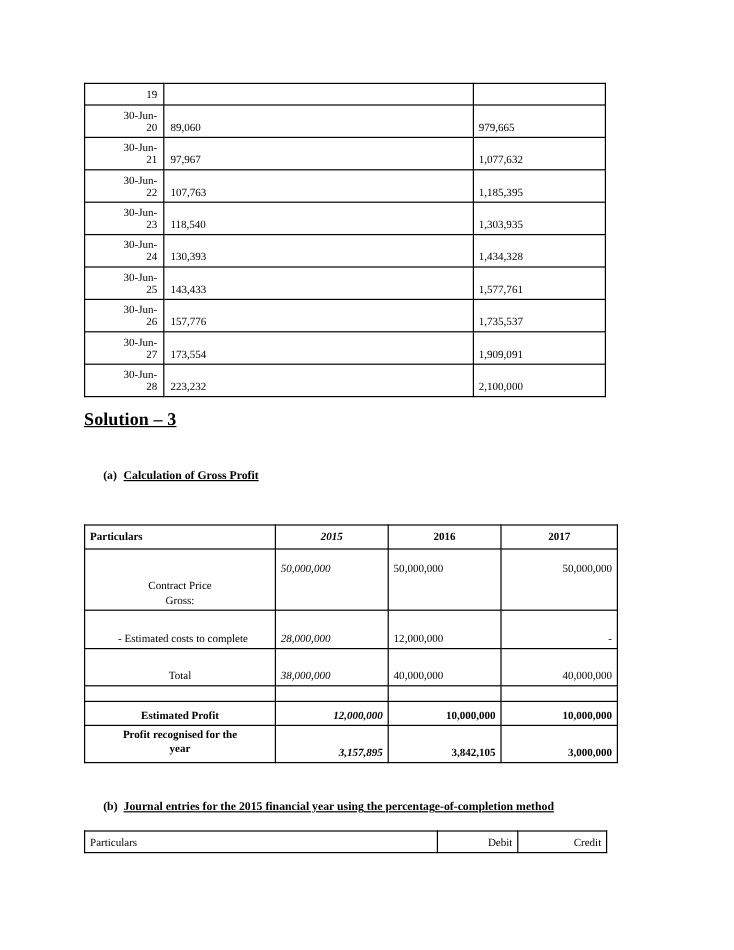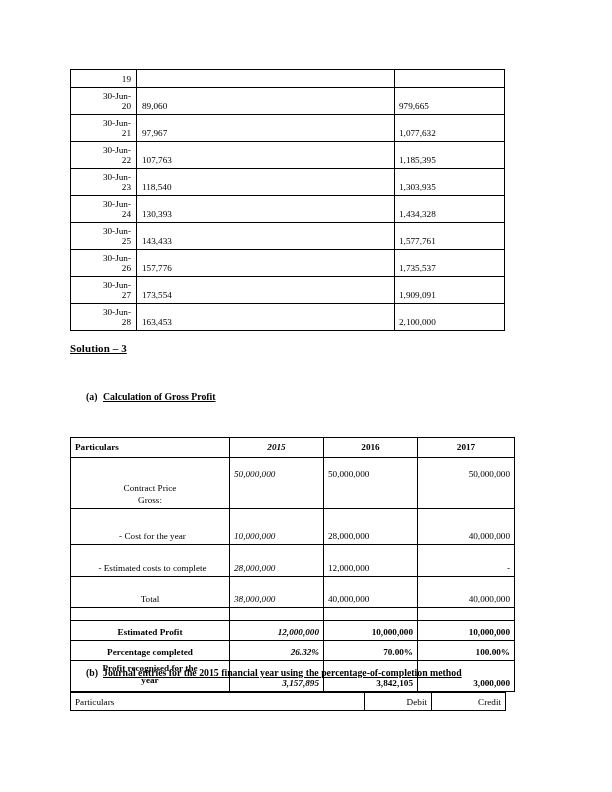--- a/index.html
+++ b/index.html
@@ -76,21 +76,21 @@
     height: 22px;
   }
   .dline1 { display: block; }
   .dline2 { display: block; }
 
   
   .heading-solution {
     position: absolute;
     left: 70px;
     top: 342px;
-    font-size: 11px;
+    font-size: 15px;
     font-weight: bold;
     text-decoration: underline;
     letter-spacing: 0.1px;
   }
   .heading-a {
     position: absolute;
     left: 86px;
     top: 391px;
     font-size: 9.8px;
     font-weight: bold;
@@ -260,21 +260,21 @@
         </td>
         <td class="c-mid mid-right">173,554</td>
         <td class="c-right">1,909,091</td>
       </tr>
 
       <tr class="r-tall">
         <td class="c-date">
           <span class="dline1">30-Jun-</span>
           <span class="dline2">28</span>
         </td>
-        <td class="c-mid mid-right">163,453</td>
+        <td class="c-mid mid-right">223,232</td>
         <td class="c-right">2,100,000</td>
       </tr>
     </tbody>
   </table>
 
   <div class="heading-solution">Solution – 3</div>
 
   <div class="heading-a">
     <span class="lbl">(a)</span><span class="txt">Calculation of Gross Profit</span>
   </div>
@@ -291,26 +291,20 @@
       <tr class="r-contract">
         <td class="c-part two-line">
           <span style="display:block">Contract Price</span>
           <span style="display:block">Gross:</span>
         </td>
         <td class="c-y1 num-l" style="vertical-align:top;padding-top:11px">50,000,000</td>
         <td class="c-y2 num-l" style="vertical-align:top;padding-top:11px">50,000,000</td>
         <td class="c-y3 num-r" style="vertical-align:top;padding-top:11px">50,000,000</td>
       </tr>
 
-      <tr class="r-cost">
-        <td class="c-part" style="padding-left:9px">- Cost for the year</td>
-        <td class="c-y1 num-l">10,000,000</td>
-        <td class="c-y2 num-l">28,000,000</td>
-        <td class="c-y3 num-r">40,000,000</td>
-      </tr>
 
       <tr class="r-est">
         <td class="c-part" style="padding-left:9px">- Estimated costs to complete</td>
         <td class="c-y1 num-l">28,000,000</td>
         <td class="c-y2 num-l">12,000,000</td>
         <td class="c-y3 num-r">-</td>
       </tr>
 
       <tr class="r-total">
         <td class="c-part">Total</td>
@@ -326,26 +320,20 @@
         <td class="c-y3"></td>
       </tr>
 
       <tr class="r-ep">
         <td class="c-part b">Estimated Profit</td>
         <td class="c-y1 num-r b">12,000,000</td>
         <td class="c-y2 num-r b">10,000,000</td>
         <td class="c-y3 num-r b">10,000,000</td>
       </tr>
 
-      <tr class="r-pc">
-        <td class="c-part b">Percentage completed</td>
-        <td class="c-y1 num-r b">26.32%</td>
-        <td class="c-y2 num-r b">70.00%</td>
-        <td class="c-y3 num-r b">100.00%</td>
-      </tr>
 
       <tr class="r-pr">
         <td class="c-part b two-line" style="vertical-align:top">
           <span style="display:block">Profit recognised for the</span>
           <span style="display:block">year</span>
         </td>
         <td class="c-y1 num-r b">3,157,895</td>
         <td class="c-y2 num-r b">3,842,105</td>
         <td class="c-y3 num-r b">3,000,000</td>
       </tr>

